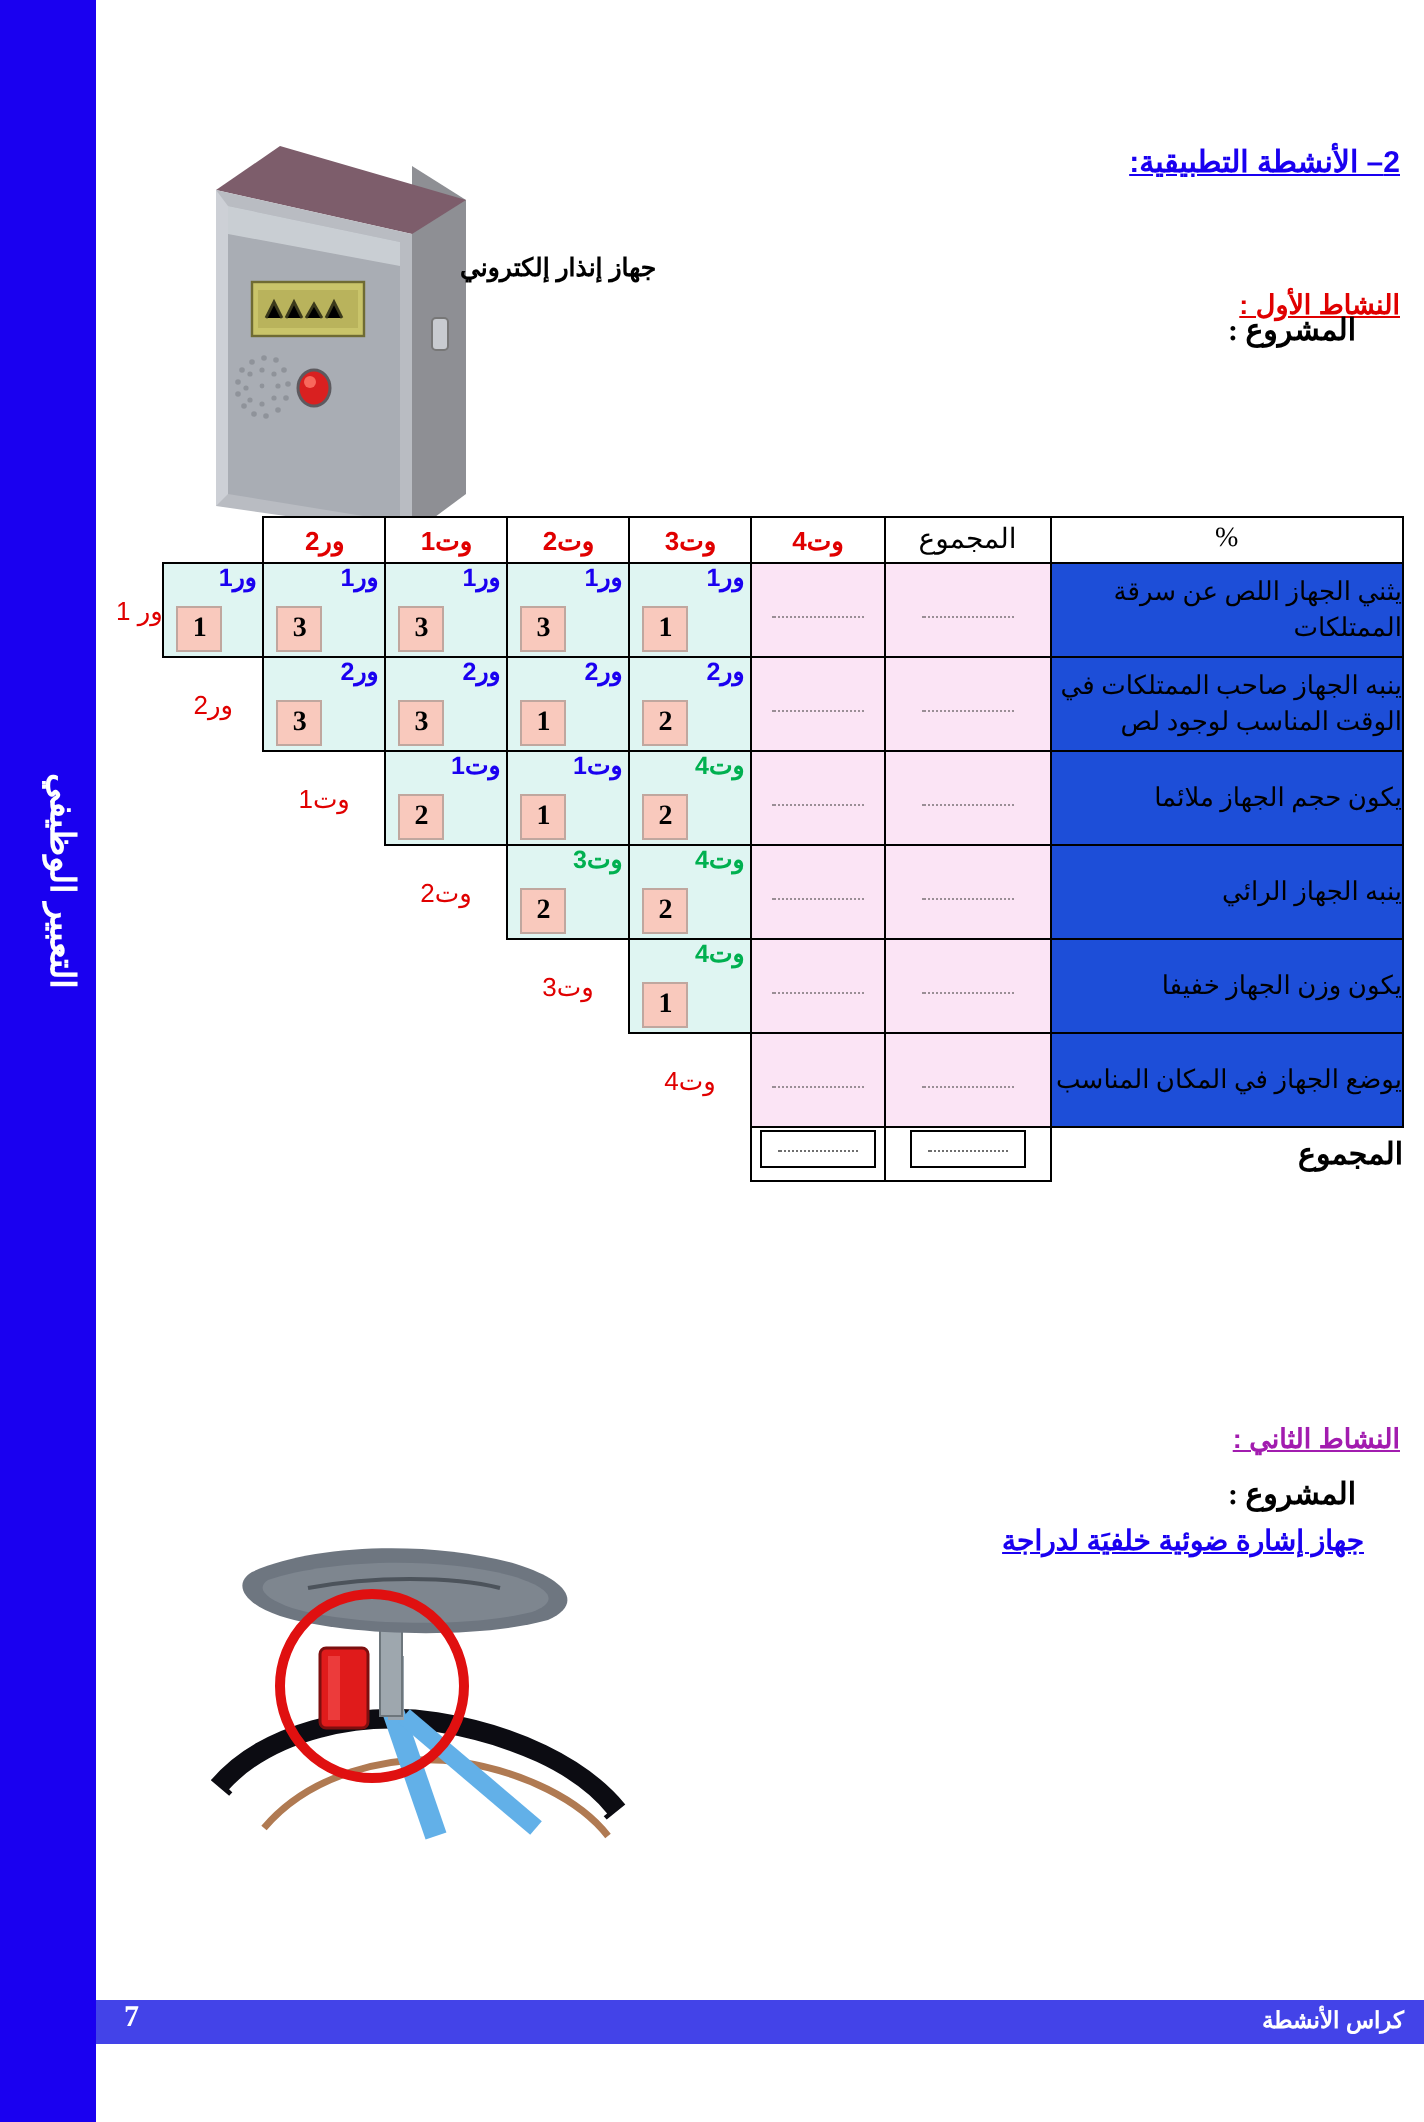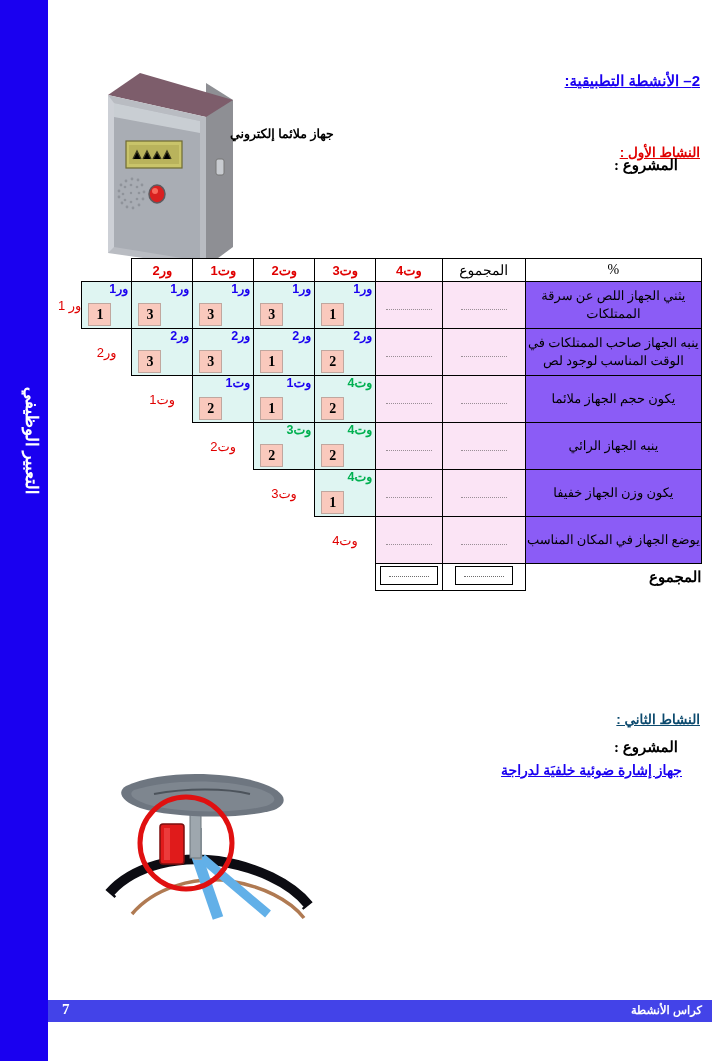--- a/index.html
+++ b/index.html
@@ -90,21 +90,21 @@
     text-align: justify;
   }
 
   .h-activity2 {
     position: absolute;
     right: 12px;
     top: 711px;
     font-family: "Liberation Sans", sans-serif;
     font-size: 13.5px;
     font-weight: bold;
-    color: #0c4a6e;
+    color: #a21caf;
     text-decoration: underline;
     white-space: nowrap;
   }
   .lbl-project2 {
     position: absolute;
     right: 34px;
     top: 738px;
     font-size: 15px;
     font-weight: bold;
     color: #000000;
@@ -189,26 +189,26 @@
     color: #e00000;
     background: #ffffff;
   }
   .th-plain {
     color: #000000;
     font-family: "Liberation Serif", serif;
     font-weight: normal;
     font-size: 14px;
   }
   .desc-cell {
-    text-align: center;
+    text-align: right;
     font-size: 13px;
     line-height: 1.35;
     color: #000000;
     padding: 2px 5px;
-    background: #8b5cf6;
+    background: #1d4ed8;
     height: 46px;
   }
   .pink-cell {
     background: #fbe4f5;
     text-align: center;
   }
   .pink-cell .rule {
     display: inline-block;
     width: 46px;
     border-bottom: 1px dotted #9a8e96;
@@ -370,21 +370,21 @@
       <circle cx="49" cy="144" r="1.3"></circle>
         <circle cx="43" cy="147" r="1.3"></circle>
       <circle cx="37" cy="145" r="1.3"></circle>
         <circle cx="35" cy="139" r="1.3"></circle>
       <circle cx="43" cy="138" r="1.2"></circle>
     </g>
 
     <rect x="128" y="104" width="8" height="16" rx="2" fill="#c8cbd0" stroke="#777"></rect>
   </svg>
 
-  <div class="device-caption">جهاز ملائما إلكتروني</div>
+  <div class="device-caption">جهاز إنذار إلكتروني</div>
 
   <div class="h-section">2– الأنشطة التطبيقية:</div>
   <div class="h-activity1">النشاط الأول :</div>
   <div class="lbl-project1">المشروع :</div>
 
   <div class="matrix-wrap">
     <table class="matrix">
       <colgroup>
         <col style="width:88px">
         <col style="width:88px">

